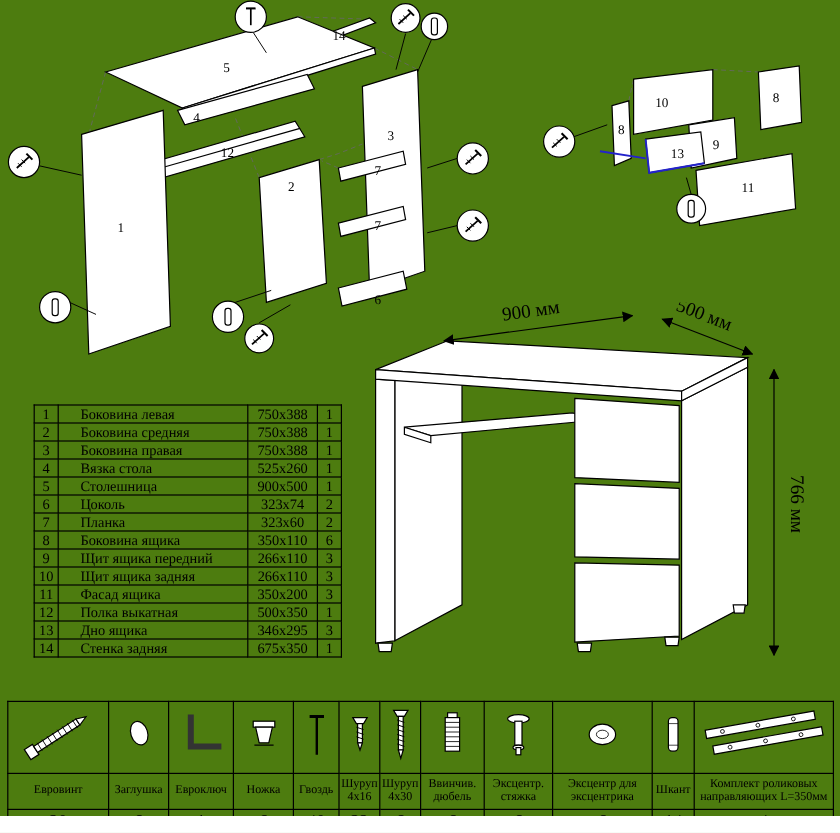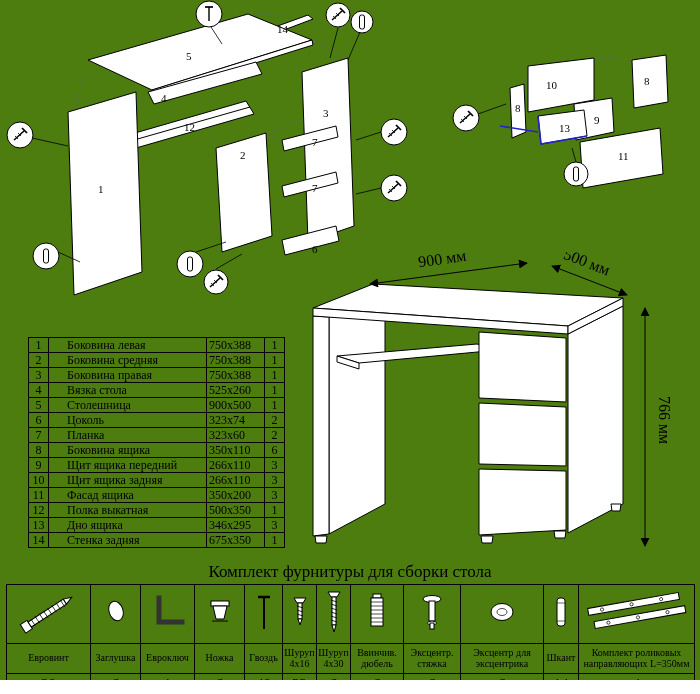--- a/index.html
+++ b/index.html
@@ -8,21 +8,21 @@
   svg text{font-family:"Liberation Serif",serif;fill:#000;}
   .svg-main{position:absolute;left:0;top:0;}
   .svg-drawer{position:absolute;left:440px;top:0;}
   .svg-desk{position:absolute;left:285px;top:252px;}
   table{border-collapse:collapse;table-layout:fixed;box-sizing:border-box;}
   td{box-sizing:border-box;}
   .parts-table{position:absolute;left:28px;top:337px;width:256px;}
   .parts-table td{border:1px solid #000;font-size:12px;line-height:1.05;height:15px;padding:0 2px;white-space:nowrap;overflow:hidden;}
   .parts-table .c-num{text-align:center;}
   .parts-table .c-name{text-align:left;padding-left:18px;}
-  .parts-table .c-size{text-align:left;}
+  .parts-table .c-size{text-align:center;}
   .parts-table .c-qty{text-align:center;}
   .hw-title{position:absolute;left:0;top:562px;width:700px;text-align:center;font-size:17px;}
   .hw-table{position:absolute;left:6px;top:584px;width:688px;}
   .hw-table td{border:1px solid #000;text-align:center;vertical-align:middle;margin-top:21px;}
   .hw-ic{height:54px;}
   .hw-name{font-size:10px;line-height:1.08;height:30px;padding:1px;}
   .hw-qty{font-size:15px;height:22px;}
 </style>
 </head>
 <body>
@@ -299,21 +299,20 @@
       <line x1="267" y1="14" x2="342" y2="43" marker-start="url(#arr)" marker-end="url(#arr)"></line>
       <line x1="360" y1="56" x2="360" y2="294" marker-start="url(#arr)" marker-end="url(#arr)"></line>
     </g>
     <g font-size="16">
       <text x="158" y="12" text-anchor="middle" transform="rotate(-8 158 12)">900 мм</text>
       <text x="300" y="15" text-anchor="middle" transform="rotate(21 300 15)">500 мм</text>
       <text x="374" y="168" text-anchor="middle" transform="rotate(90 374 168)">766 мм</text>
     </g>
   </svg>
 
-  <div class="hw-title">Комплект фурнитуры для сборки стола</div>
 
   <table class="hw-table">
     <colgroup>
       <col style="width:84px">
         <col style="width:50px">
         <col style="width:54px">
         <col style="width:50px">
       <col style="width:38px">
         <col style="width:34px">
         <col style="width:34px">

